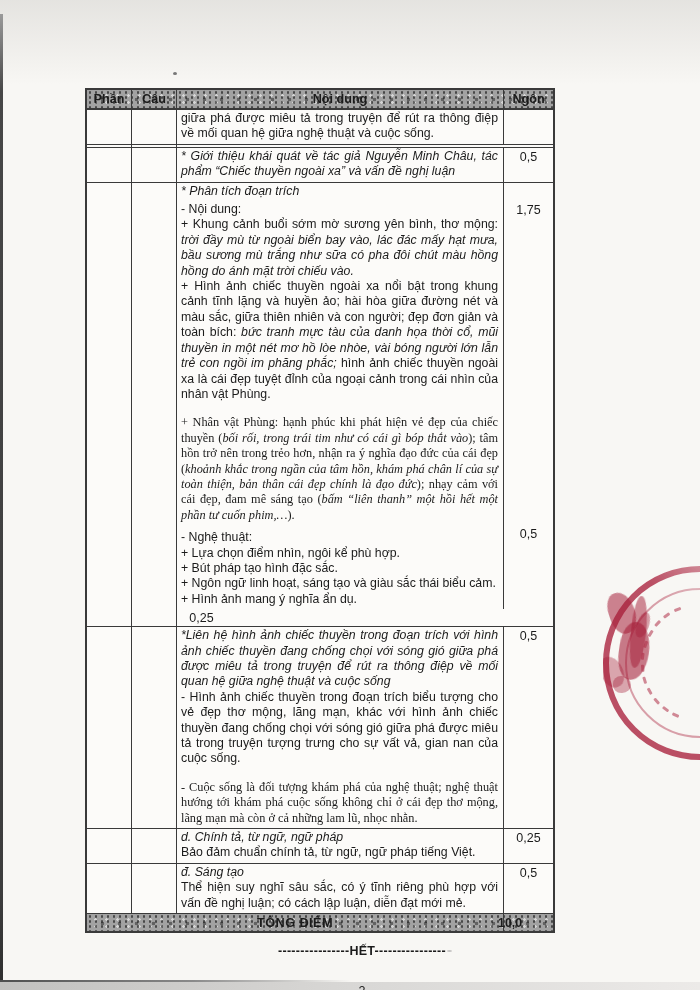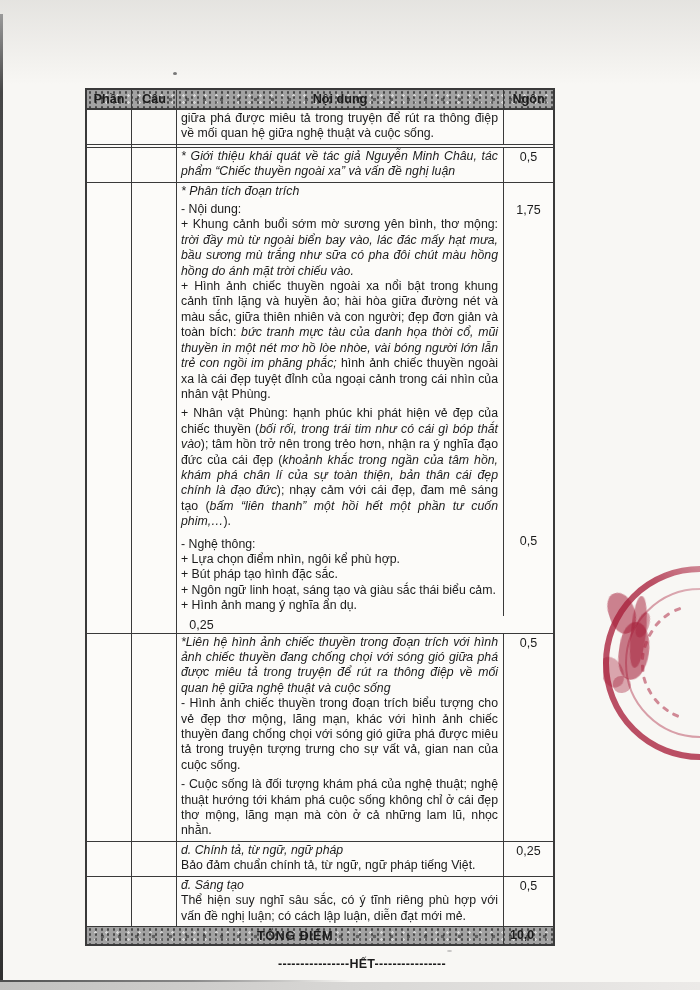--- a/index.html
+++ b/index.html
@@ -46,28 +46,28 @@
   .c1 { width:45px; flex:none; } .c2 { width:45px; flex:none; }
   .c3 { flex:1; } .c4 { width:49px; flex:none; }
   .row { display:flex; align-items:stretch; }
   .row.sep { border-top:1.4px solid #3a3a3a; }
   .cell { border-right:1.4px solid #3a3a3a; }
   .cell.c4 { border-right:none; }
   .noidung { font-size:12.3px; line-height:15.4px; text-align:justify;
     padding:1px 5px 2px 4px; }
   .row.pad .noidung { padding-top:5px; }
   .diem { font-size:12.5px; text-align:center; padding-top:2px; line-height:15px; }
-  .para.gap { margin-top:4px; }
+  .para.gap { margin-top:13px;font-family:Liberation Serif, serif; }
   em { font-style:italic; }
   .total { display:flex; border-top:1.6px solid #3a3a3a; height:18px; font-weight:bold; }
   .total .tlabel { flex:1; display:flex; align-items:center; justify-content:center;
     font-size:12.8px; letter-spacing:.4px; border-right:1.4px solid #3a3a3a; }
   .total .tvalue { width:49px; flex:none; display:flex; align-items:center;
     font-size:12.4px; padding-left:1px; }
-  .total .tvalue span { transform:translateX(-7px);margin-left:12px; }
+  .total .tvalue span { transform:translateX(-7px); }
   .het { margin-top:11px; text-align:center; font-weight:bold; font-size:12.5px;
     letter-spacing:.3px; }
   .pagenum { margin-top:26px; text-align:center; font-size:12.5px; }
 
   
   .stamp { position:absolute; left:603px; top:566px; width:194px; height:194px;
     mix-blend-mode:multiply; filter:blur(.35px); z-index:5; pointer-events:none;
     -webkit-mask-image: linear-gradient(225deg, rgba(0,0,0,.18) 0%, #000 42%);
     mask-image: linear-gradient(225deg, rgba(0,0,0,.18) 0%, #000 42%); }
   .stamp-outer { position:absolute; inset:0; border-radius:50%;
@@ -143,21 +143,21 @@
             <div class="para"><span>+ Khung cảnh buổi sớm mờ sương yên bình, thơ mộng: </span><em>trời đầy mù từ ngoài biển bay vào, lác đác mấy hạt mưa, bầu sương mù trắng như sữa có pha đôi chút màu hồng hồng do ánh mặt trời chiếu vào.</em></div>
             <div class="para"><span>+ Hình ảnh chiếc thuyền ngoài xa nổi bật trong khung cảnh tĩnh lặng và huyền ảo; hài hòa giữa đường nét và màu sắc, giữa thiên nhiên và con người; đẹp đơn giản và toàn bích: </span><em>bức tranh mực tàu của danh họa thời cổ, mũi thuyền in một nét mơ hồ lòe nhòe, vài bóng người lớn lẫn trẻ con ngồi im phăng phắc;</em><span> hình ảnh chiếc thuyền ngoài xa là cái đẹp tuyệt đỉnh của ngoại cảnh trong cái nhìn của nhân vật Phùng.</span></div>
             <div class="para gap"><span>+ Nhân vật Phùng: hạnh phúc khi phát hiện vẻ đẹp của chiếc thuyền (</span><em>bối rối, trong trái tim như có cái gì bóp thắt vào</em><span>); tâm hồn trở nên trong trẻo hơn, nhận ra ý nghĩa đạo đức của cái đẹp (</span><em>khoảnh khắc trong ngần của tâm hồn, khám phá chân lí của sự toàn thiện, bản thân cái đẹp chính là đạo đức</em><span>); nhạy cảm với cái đẹp, đam mê sáng tạo (</span><em>bấm “liên thanh” một hồi hết một phần tư cuốn phim,…</em><span>).</span></div>
           </div>
           <div class="cell c4 diem">1,75</div>
         </div>
         <div class="row pad">
           <div class="cell c1"></div>
           <div class="cell c2"></div>
           <div class="cell c3 noidung">
-            <div class="para"><span>- Nghệ thông:</span></div>
+            <div class="para"><span>- Nghệ thuật:</span></div>
             <div class="para"><span>+ Lựa chọn điểm nhìn, ngôi kể phù hợp.</span></div>
             <div class="para"><span>+ Bút pháp tạo hình đặc sắc.</span></div>
             <div class="para"><span>+ Ngôn ngữ linh hoạt, sáng tạo và giàu sắc thái biểu cảm.</span></div>
             <div class="para"><span>+ Hình ảnh mang ý nghĩa ẩn dụ.</span></div>
           </div>
           <div class="cell c4 diem">0,5</div>
         </div>
         <div class="row">
           <div class="cell c1"></div>
           <div class="cell c2"></div>

